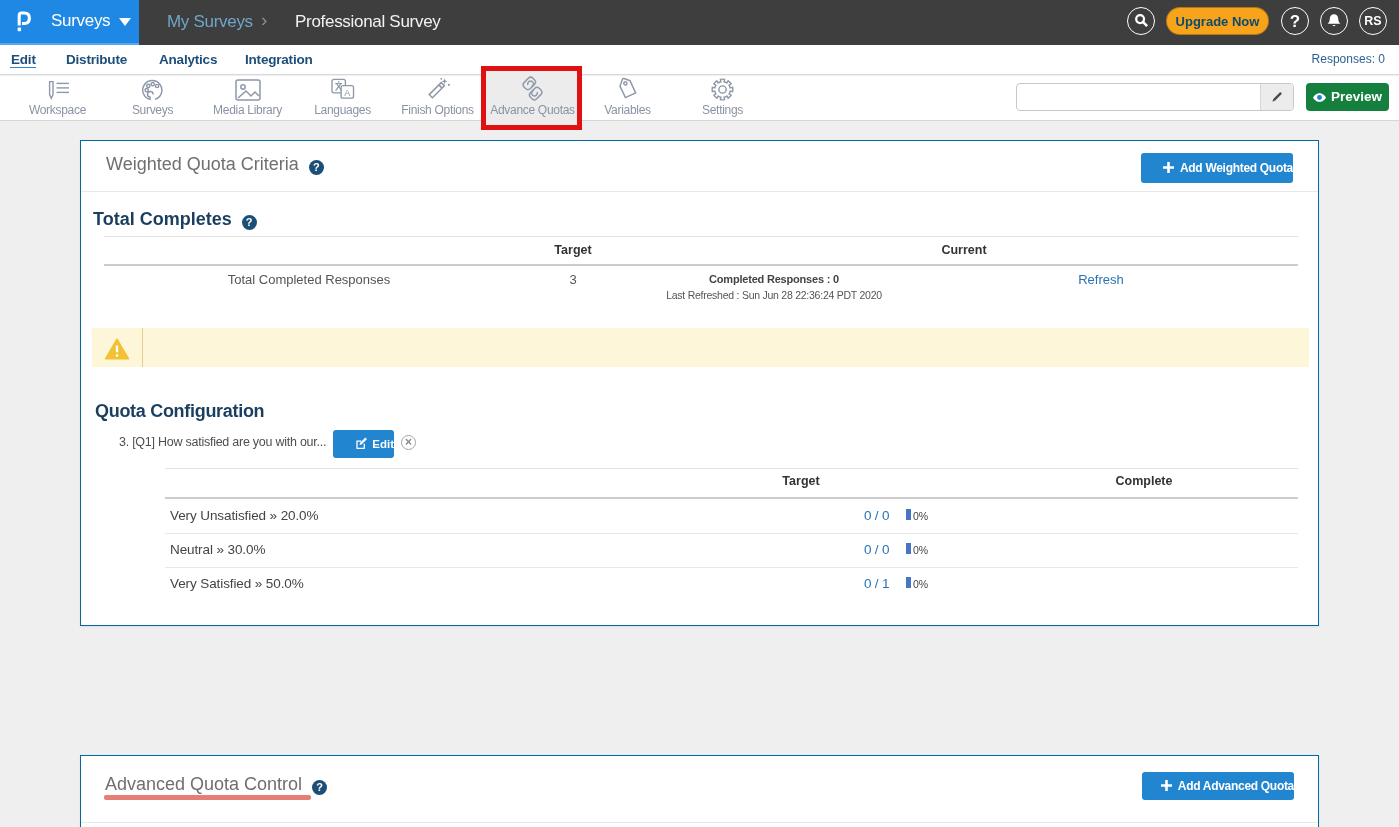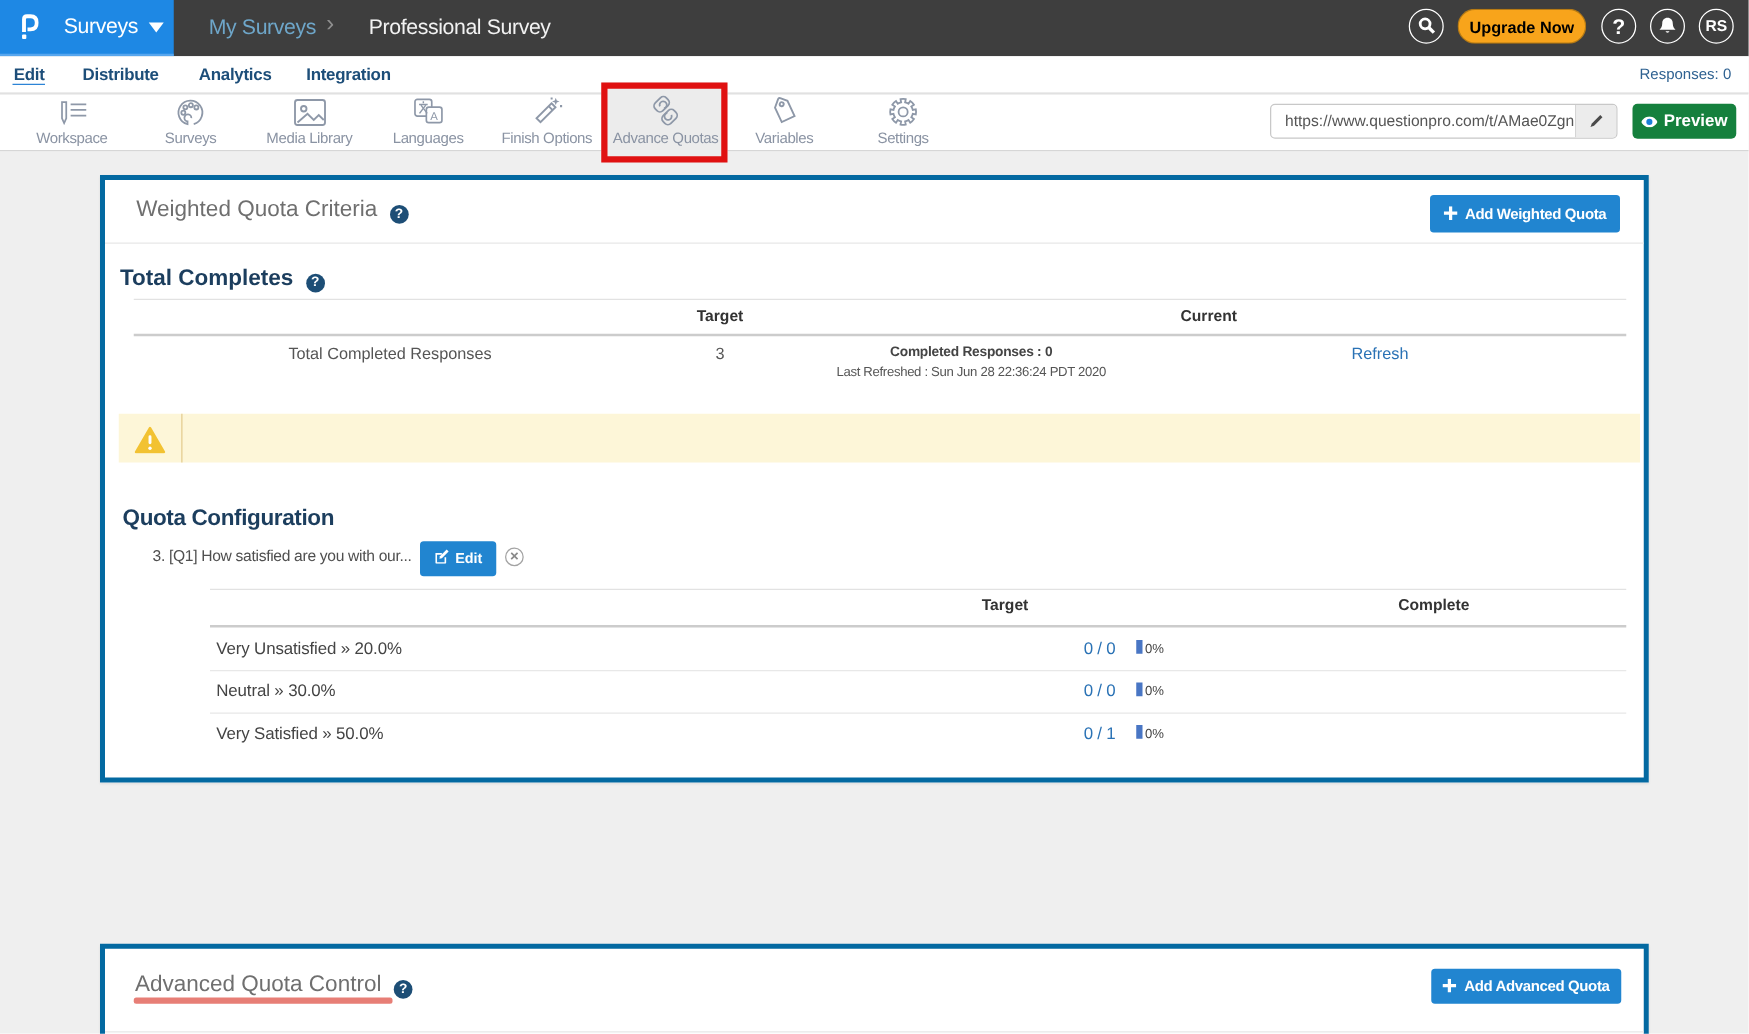--- a/index.html
+++ b/index.html
@@ -8,41 +8,41 @@
 
 .topbar{position:absolute;left:0;top:0;width:1399px;height:45px;background:#3e3e3e}
 .logo{position:absolute;left:0;top:0;width:139px;height:45px;background:#1e88e4}
 .logoline{position:absolute;left:0;top:43px;width:139px;height:2px;background:#57a6ee}
 .brand{position:absolute;left:51px;top:11px;color:#fff;font-size:17px;letter-spacing:-0.3px}
 .caret{position:absolute;left:119px;top:18px;width:0;height:0;border-left:6.5px solid transparent;border-right:6.5px solid transparent;border-top:8px solid #fff}
 .crumb1{position:absolute;left:167px;top:12px;color:#6ea6c9;font-size:17px;letter-spacing:-0.3px}
 .crumbsep{position:absolute;left:261px;top:9px;color:#8f8f8f;font-size:19px}
 .crumb2{position:absolute;left:295px;top:12px;color:#f2f2f2;font-size:17px;letter-spacing:-0.3px}
 .circ{position:absolute;top:7px;width:28px;height:28px;border:1.5px solid #fff;border-radius:50%;color:#fff;text-align:center}
-.upgr{position:absolute;left:1166px;top:7px;width:103px;height:28px;border-radius:14px;background:#f8a41b;border:1px solid rgba(60,45,10,0.35);color:#000000;font-size:13px;font-weight:bold;text-align:center;line-height:28px}
+.upgr{position:absolute;left:1166px;top:7px;width:103px;height:28px;border-radius:14px;background:#f8a41b;border:1px solid rgba(60,45,10,0.35);color:#0c4a6e;font-size:13px;font-weight:bold;text-align:center;line-height:28px}
 
 .navrow{position:absolute;left:0;top:45px;width:1399px;height:30px;background:#fff;border-bottom:1px solid #d9d9d9}
 .tab{position:absolute;top:0;height:30px;line-height:29px;color:#1d4e79;font-size:13.5px;font-weight:bold;letter-spacing:-0.2px}
 .editline{position:absolute;left:10px;top:21.5px;width:26px;height:1.5px;background:#2c84d6}
 .resp{position:absolute;top:0;right:14px;height:30px;line-height:29px;color:#2e6191;font-size:12px}
 
 .toolbar{position:absolute;left:0;top:76px;width:1399px;height:45px;background:#fff;border-bottom:1px solid #d6d6d6}
 .titem{position:absolute;top:0;width:95px;height:45px;text-align:center}
 .titem svg{display:block;margin:3px auto 0}
 .tlabel{display:block;font-size:12px;letter-spacing:-0.3px;color:#8a93a3;margin-top:2px;white-space:nowrap}
 .advbg{position:absolute;left:481px;top:-10px;width:101px;height:64px;background:#ececec;border:5px solid #e01111}
 .urlbox{position:absolute;left:1016px;top:7px;width:278px;height:28px;border:1px solid #c8c8c8;border-radius:4px;background:#fff}
 .urltext{position:absolute;left:11px;top:0;height:26px;line-height:26px;font-size:12.5px;color:#555;white-space:nowrap;overflow:hidden;width:232px}
 .pencilbox{position:absolute;right:0;top:0;width:33px;height:26px;background:#ececec;border-left:1px solid #d5d5d5;border-radius:0 3px 3px 0;text-align:center}
 .prevbtn{position:absolute;left:1306px;top:7px;width:83px;height:28px;background:#15803d;border-radius:4px;color:#fff;font-size:13.5px;font-weight:bold;text-align:center;line-height:28px}
 
-.card{position:absolute;left:80px;width:1239px;background:#fff;border:4px solid #0369a1;box-shadow:0 1px 2px rgba(0,0,0,.07)}
+.card{position:absolute;left:80px;width:1239px;background:#fff;border:1px solid #0369a1;box-shadow:0 1px 2px rgba(0,0,0,.07)}
 .cardhead{position:relative;border-bottom:1px solid #e8e8e8}
 .ctitle{position:absolute;left:25px;color:#6f6f6f;font-size:18px;white-space:nowrap}
-.bluebtn{position:absolute;background:#2185d0;border-radius:3px;color:#fff;font-weight:bold;font-size:12px;letter-spacing:-0.3px;text-align:center;white-space:nowrap}
+.bluebtn{position:absolute;background:#2185d0;border-radius:3px;color:#fff;font-weight:bold;font-size:12px;letter-spacing:-0.3px;text-align:right;white-space:nowrap}
 .helpq{display:inline-block;width:15px;height:15px;border-radius:50%;background:#1d4e76;color:#fff;font-size:11px;font-weight:bold;text-align:center;line-height:15px;vertical-align:-1px}
 .sechead{position:absolute;color:#1c3e5e;font-size:18px;font-weight:bold;white-space:nowrap}
 .t1line{position:absolute;background:#e2e2e2;height:1px}
 .t1hline{position:absolute;background:#cccccc;height:2px}
 .thead{position:absolute;font-size:12.5px;font-weight:bold;color:#333;transform:translateX(-50%);white-space:nowrap}
 .tcell{position:absolute;font-size:13px;color:#555;transform:translateX(-50%);white-space:nowrap}
 .link{color:#2a72b5}
 .note{position:absolute;left:11px;width:1217px;height:39px;background:#fdf6d8}
 .notetxt{position:absolute;left:71px;top:0;height:39px;line-height:39px;font-size:15px;color:#4f4f4f;white-space:nowrap}
 .notediv{position:absolute;left:50px;top:0;width:1px;height:39px;background:#e3cc8f}
@@ -184,21 +184,20 @@
   <div class="titem" style="left:675px">
     <svg width="23" height="23" style="margin-top:2px" viewBox="0 0 24 24">
           <g stroke="#8e98a8" stroke-width="1.5" fill="none">
             <path d="M9.81,1.42 A10.8,10.8 0 0 1 14.19,1.42 L13.66,3.97 A8.2,8.2 0 0 1 16.50,5.15 L17.93,2.97 A10.8,10.8 0 0 1 21.03,6.07 L18.85,7.50 A8.2,8.2 0 0 1 20.03,10.34 L22.58,9.81 A10.8,10.8 0 0 1 22.58,14.19 L20.03,13.66 A8.2,8.2 0 0 1 18.85,16.50 L21.03,17.93 A10.8,10.8 0 0 1 17.93,21.03 L16.50,18.85 A8.2,8.2 0 0 1 13.66,20.03 L14.19,22.58 A10.8,10.8 0 0 1 9.81,22.58 L10.34,20.03 A8.2,8.2 0 0 1 7.50,18.85 L6.07,21.03 A10.8,10.8 0 0 1 2.97,17.93 L5.15,16.50 A8.2,8.2 0 0 1 3.97,13.66 L1.42,14.19 A10.8,10.8 0 0 1 1.42,9.81 L3.97,10.34 A8.2,8.2 0 0 1 5.15,7.50 L2.97,6.07 A10.8,10.8 0 0 1 6.07,2.97 L7.50,5.15 A8.2,8.2 0 0 1 10.34,3.97 Z"></path>
             <circle cx="12" cy="12" r="3.8"></circle>
           </g>
         </svg>
     <span class="tlabel">Settings</span>
   </div>
   <div class="urlbox">
-    <div class="urltext">https://www.questionpro.com/t/AMae0Zgn</div>
     <div class="pencilbox"><svg width="12" height="12" style="margin-top:7px" viewBox="0 0 14 14">
             <path d="M10.8 1.2 L12.8 3.2 L4.9 11.1 L1.6 12.4 L2.9 9.1 z" fill="#4a4a4a"></path>
           </svg></div>
   </div>
   <div class="prevbtn"><svg width="13" height="9" style="vertical-align:-0.5px;margin-right:5px" viewBox="0 0 18 12">
           <path d="M9 0 C4.5 0 1.2 3.5 0 6 c1.2 2.5 4.5 6 9 6 s7.8-3.5 9-6 C16.8 3.5 13.5 0 9 0 z" fill="#fff"></path>
           <circle cx="9" cy="6" r="3.4" fill="#1c7fd9"></circle>
         </svg>Preview</div>
 </div>
 

